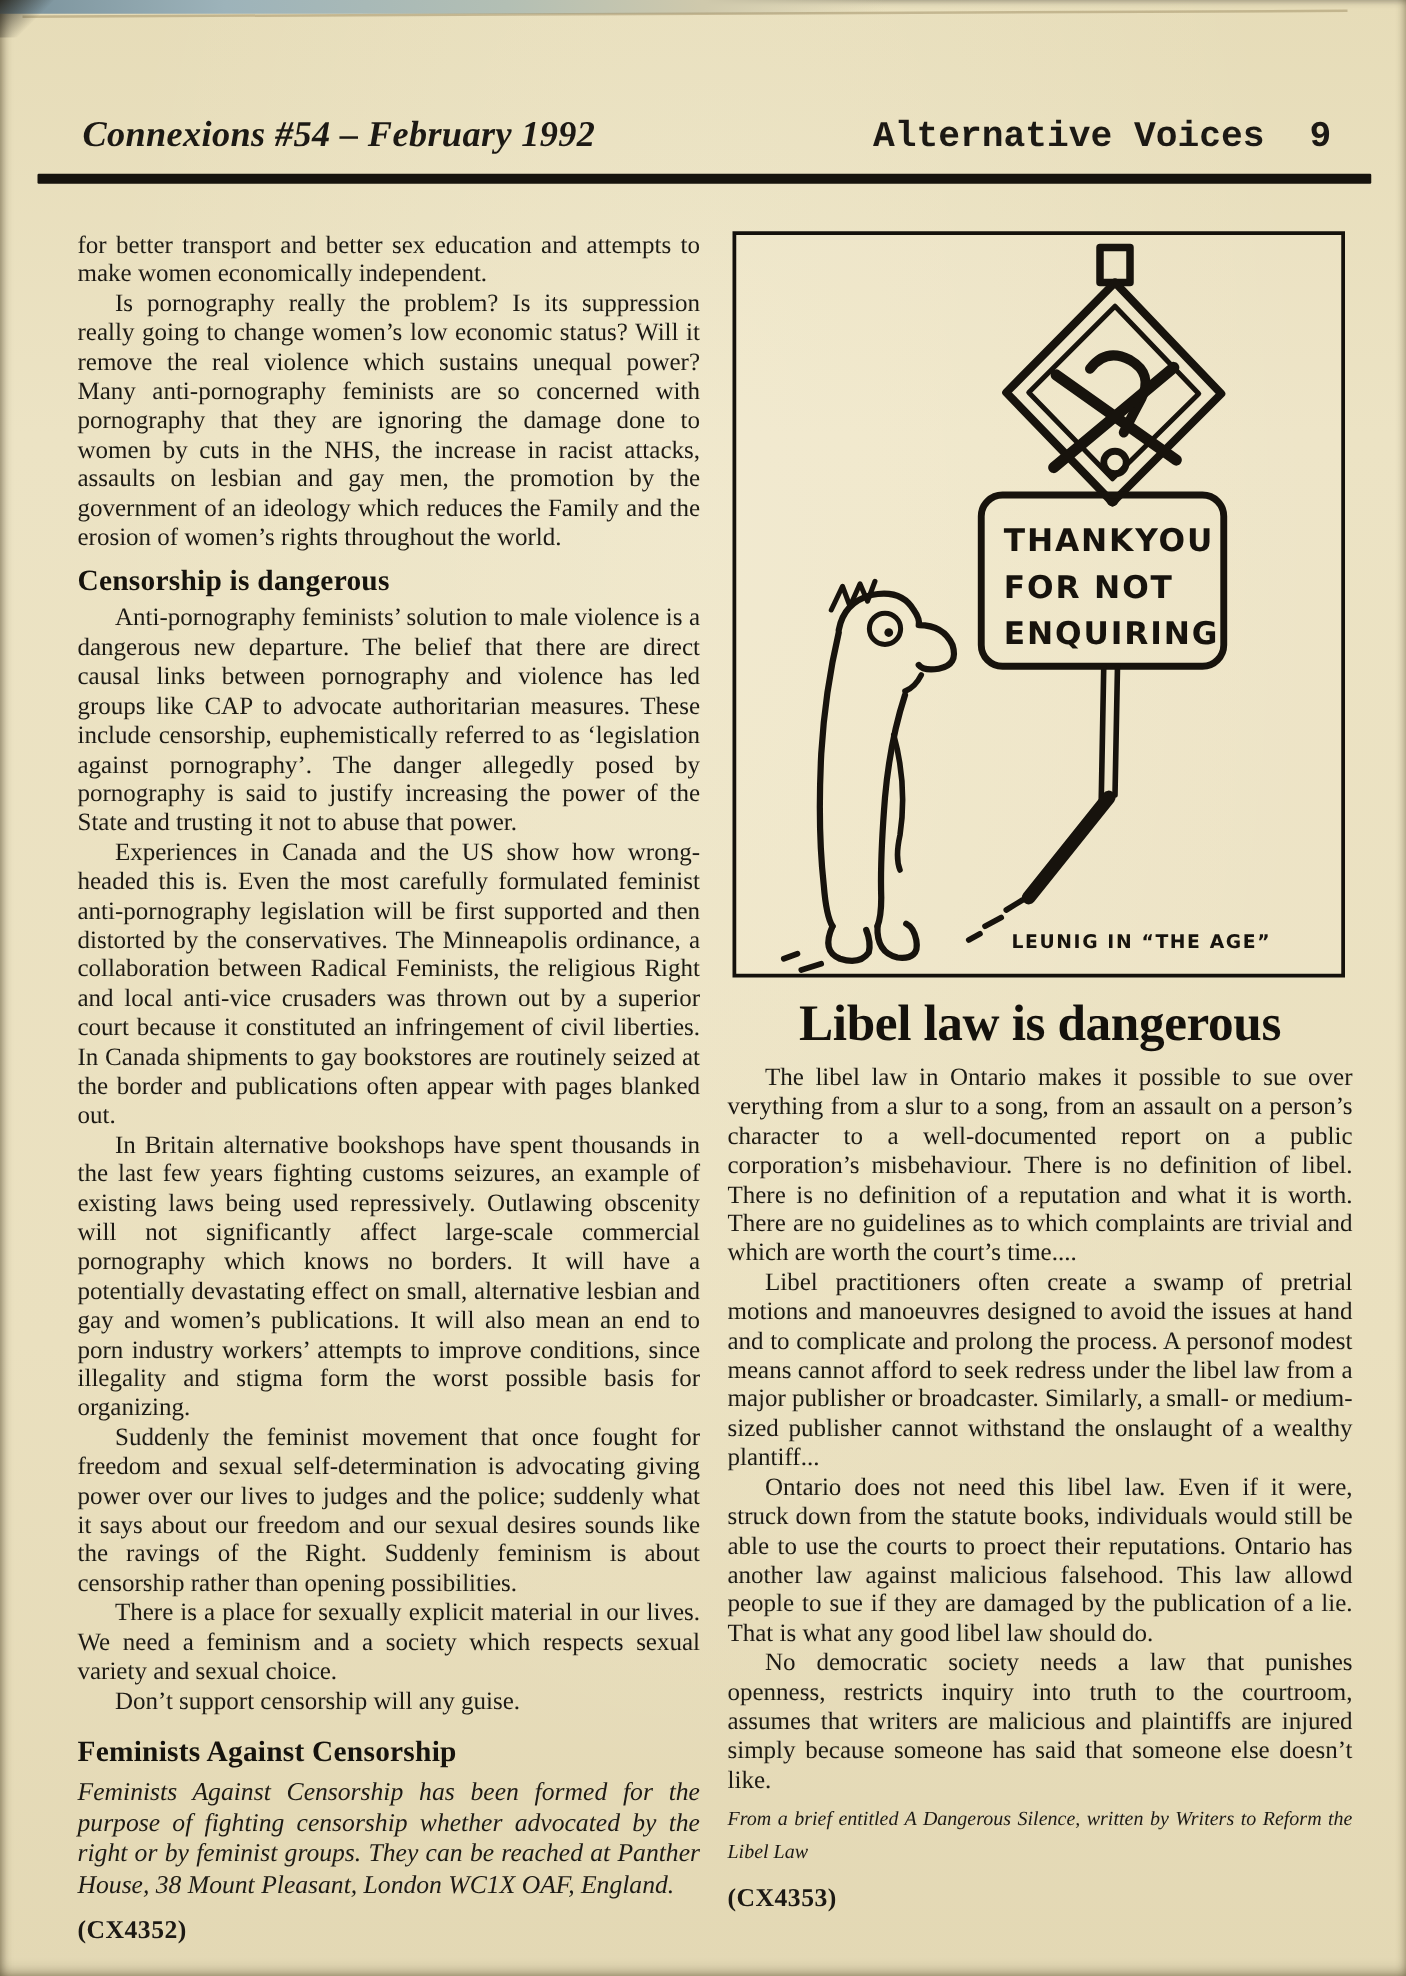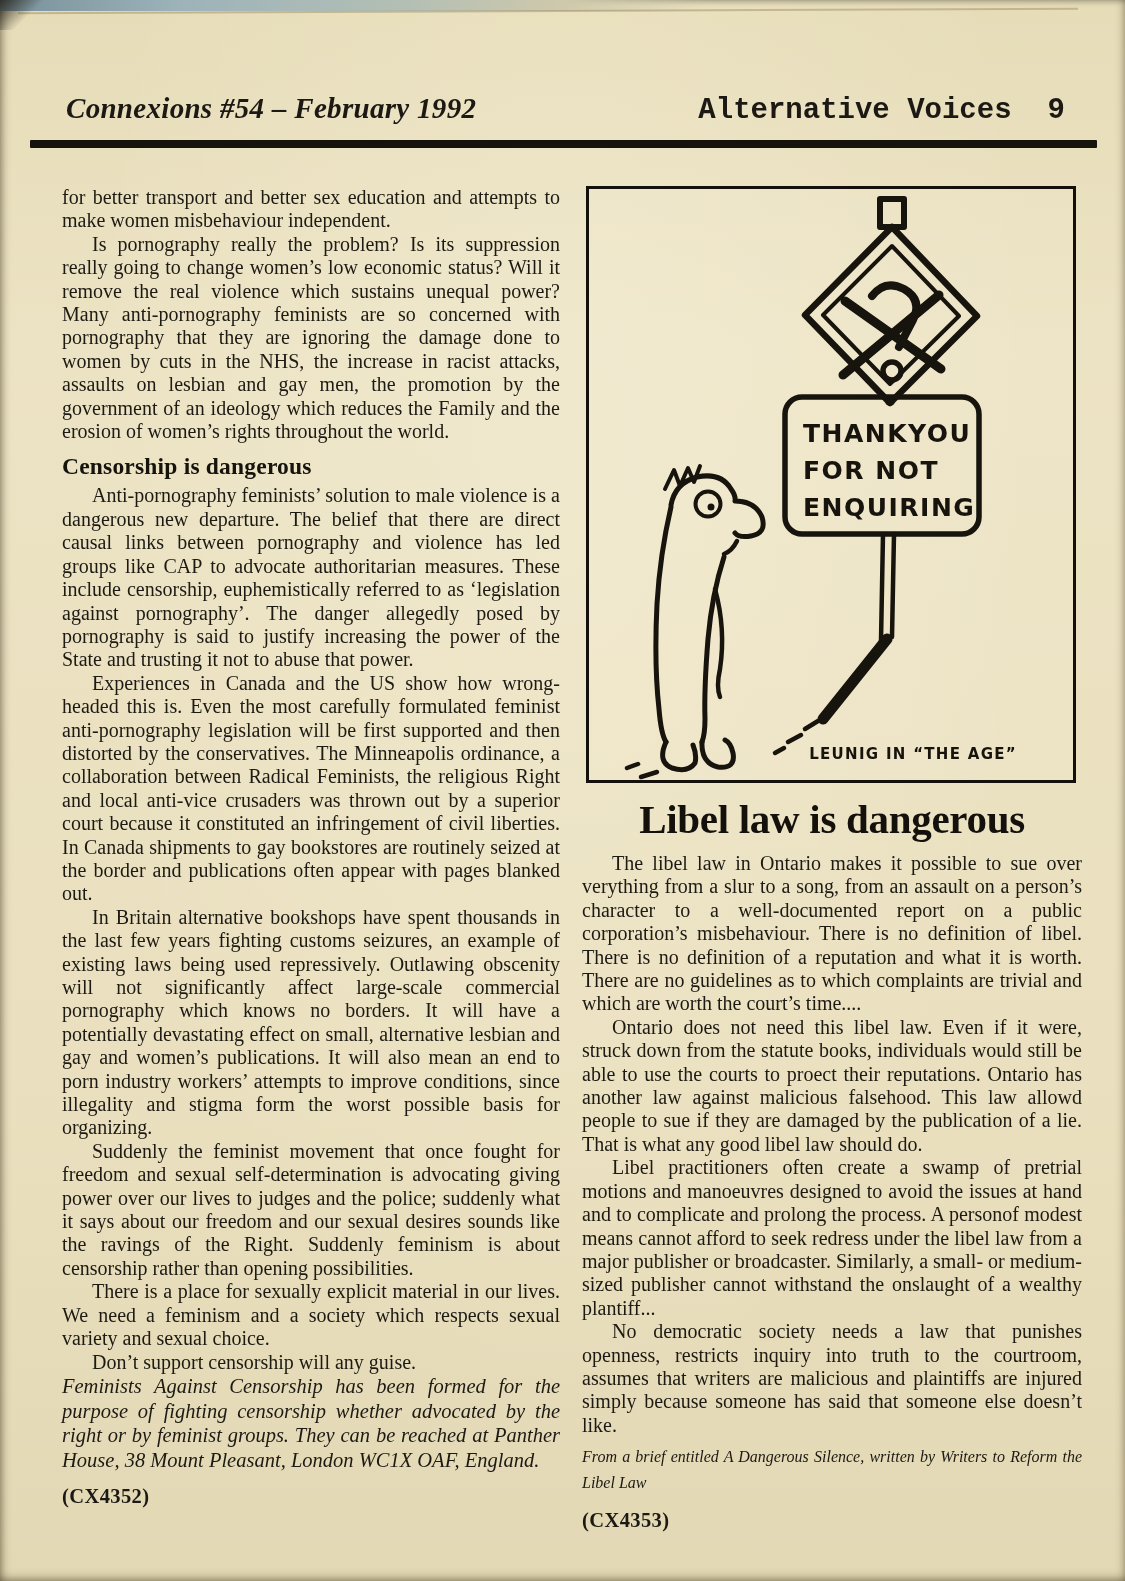--- a/index.html
+++ b/index.html
@@ -91,31 +91,32 @@
     <span class="mh-left">Connexions #54  –  February 1992</span>
     <span class="mh-right">
       <span>Alternative Voices</span><span class="pagenum">9</span>
     </span>
   </header>
   <div class="rule"></div>
 
   <main class="columns">
 
     <section class="col-left">
-      <p class="body noindent">for better transport and better sex education and attempts to make women misbehaviour independent.</p>
+      <p class="body noindent">for better transport and better sex education and attempts to make women economically independent.</p>
       <p class="body">Is pornography really the problem? Is its suppression really going to change women’s low economic status? Will it remove the real violence which sustains unequal power? Many anti-pornography feminists are so concerned with pornography that they are ignoring the damage done to women by cuts in the NHS, the increase in racist attacks, assaults on lesbian and gay men, the promotion by the government of an ideology which reduces the Family and the erosion of women’s rights throughout the world.</p>
 
       <h2 class="subhead">Censorship is dangerous</h2>
       <p class="body">Anti-pornography feminists’ solution to male violence is a dangerous new departure. The belief that there are direct causal links between pornography and violence has led groups like CAP to advocate authoritarian measures. These include censorship, euphemistically referred to as ‘legislation against pornography’. The danger allegedly posed by pornography is said to justify increasing the power of the State and trusting it not to abuse that power.</p>
       <p class="body">Experiences in Canada and the US show how wrong-headed this is. Even the most carefully formulated feminist anti-pornography legislation will be first supported and then distorted by the conservatives. The Minneapolis ordinance, a collaboration between Radical Feminists, the religious Right and local anti-vice crusaders was thrown out by a superior court because it constituted an infringement of civil liberties. In Canada shipments to gay bookstores are routinely seized at the border and publications often appear with pages blanked out.</p>
       <p class="body">In Britain alternative bookshops have spent thousands in the last few years fighting customs seizures, an example of existing laws being used repressively. Outlawing obscenity will not significantly affect large-scale commercial pornography which knows no borders. It will  have a potentially devastating effect on small, alternative lesbian and gay and women’s publications. It will also mean an end to porn industry workers’ attempts to improve conditions, since illegality and stigma form the worst possible basis for organizing.</p>
       <p class="body">Suddenly the feminist movement that once fought for freedom and sexual self-determination is advocating giving power over our lives to judges and the police; suddenly what it says about our freedom and our sexual desires sounds like the ravings of the Right. Suddenly feminism is about censorship rather than opening possibilities.</p>
       <p class="body">There is a place for sexually explicit material in our lives. We need a feminism and a society which respects sexual variety and sexual choice.</p>
       <p class="body">Don’t support censorship will any guise.</p>
 
+      <h2 class="subhead fac">Feminists Against Censorship</h2>
       <p class="note">Feminists Against Censorship has been formed for the purpose of fighting censorship whether advocated by the right or by feminist groups. They can be reached at Panther House, 38 Mount Pleasant, London WC1X OAF, England.</p>
       <p class="code">(CX4352)</p>
     </section>
 
     <section class="col-right">
 
       <figure class="cartoon">
         <svg viewBox="0 0 484 591" aria-hidden="true">
 
           <rect class="ink" x="291" y="10" width="24" height="28" stroke-width="6"></rect>
@@ -162,21 +163,21 @@
             <path class="ink" d="M 52 588 L 68 583" stroke-width="4.5"></path>
             <path class="ink" d="M 38 579 L 49 575" stroke-width="4.5"></path>
           </g>
 
           <text class="credit-text" x="428" y="570" text-anchor="end">LEUNIG IN “THE AGE”</text>
         </svg>
       </figure>
 
       <h1 class="headline">Libel law is dangerous</h1>
       <p class="body">The libel law in Ontario makes it possible to sue over verything from a slur to a song, from an assault on a person’s character to a well-documented report on a public corporation’s misbehaviour. There is no definition of libel. There is no definition of a reputation and what it is worth. There are no guidelines as to which complaints are trivial and which are worth the court’s time....</p>
+      <p class="body">Libel practitioners often create a swamp of pretrial motions and manoeuvres designed to avoid the issues at hand and to complicate and prolong the process. A personof modest means cannot afford to seek redress under the libel law from a major publisher or broadcaster. Similarly, a small- or medium-sized publisher cannot withstand the onslaught of a wealthy plantiff...</p>
       <p class="body">Ontario does not need this libel law. Even if it were, struck down from the statute books, individuals would still be able to use the courts to proect their reputations. Ontario has another law against malicious falsehood. This law allowd people to sue if they are damaged by the publication of a lie. That is what any good libel law should do.</p>
-      <p class="body">Libel practitioners often create a swamp of pretrial motions and manoeuvres designed to avoid the issues at hand and to complicate and prolong the process. A personof modest means cannot afford to seek redress under the libel law from a major publisher or broadcaster. Similarly, a small- or medium-sized publisher cannot withstand the onslaught of a wealthy plantiff...</p>
       <p class="body">No democratic society needs a law that punishes openness, restricts inquiry into truth to the courtroom, assumes that writers are malicious and plaintiffs are injured simply because someone has said that someone else doesn’t like.</p>
       <p class="attrib">From a brief entitled A Dangerous Silence, written by Writers to Reform the Libel Law</p>
       <p class="code">(CX4353)</p>
     </section>
 
   </main>
 </div>
 
 </body></html>

